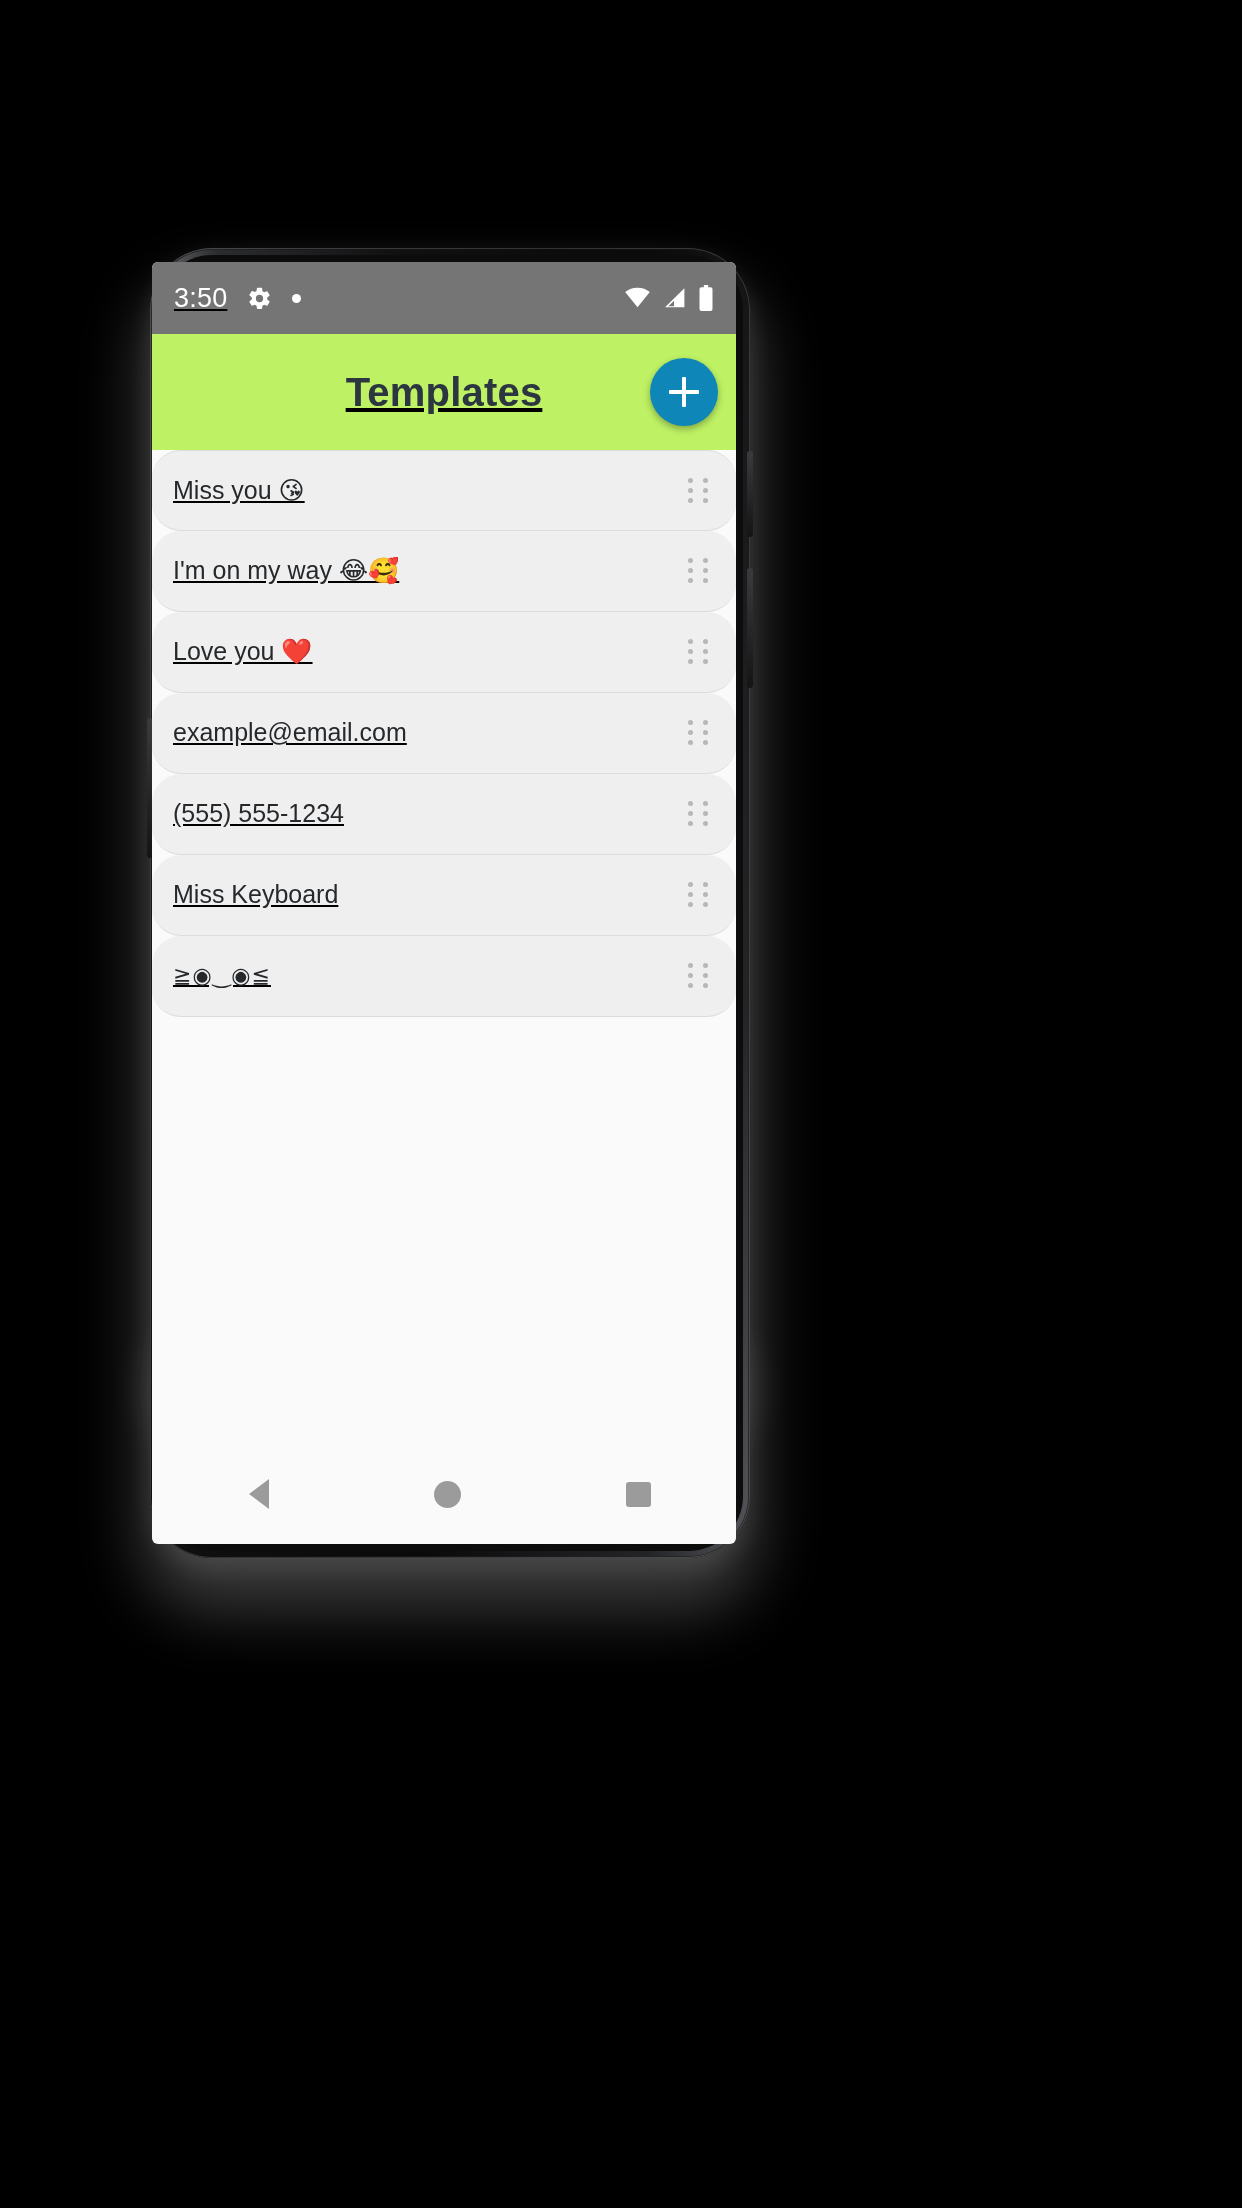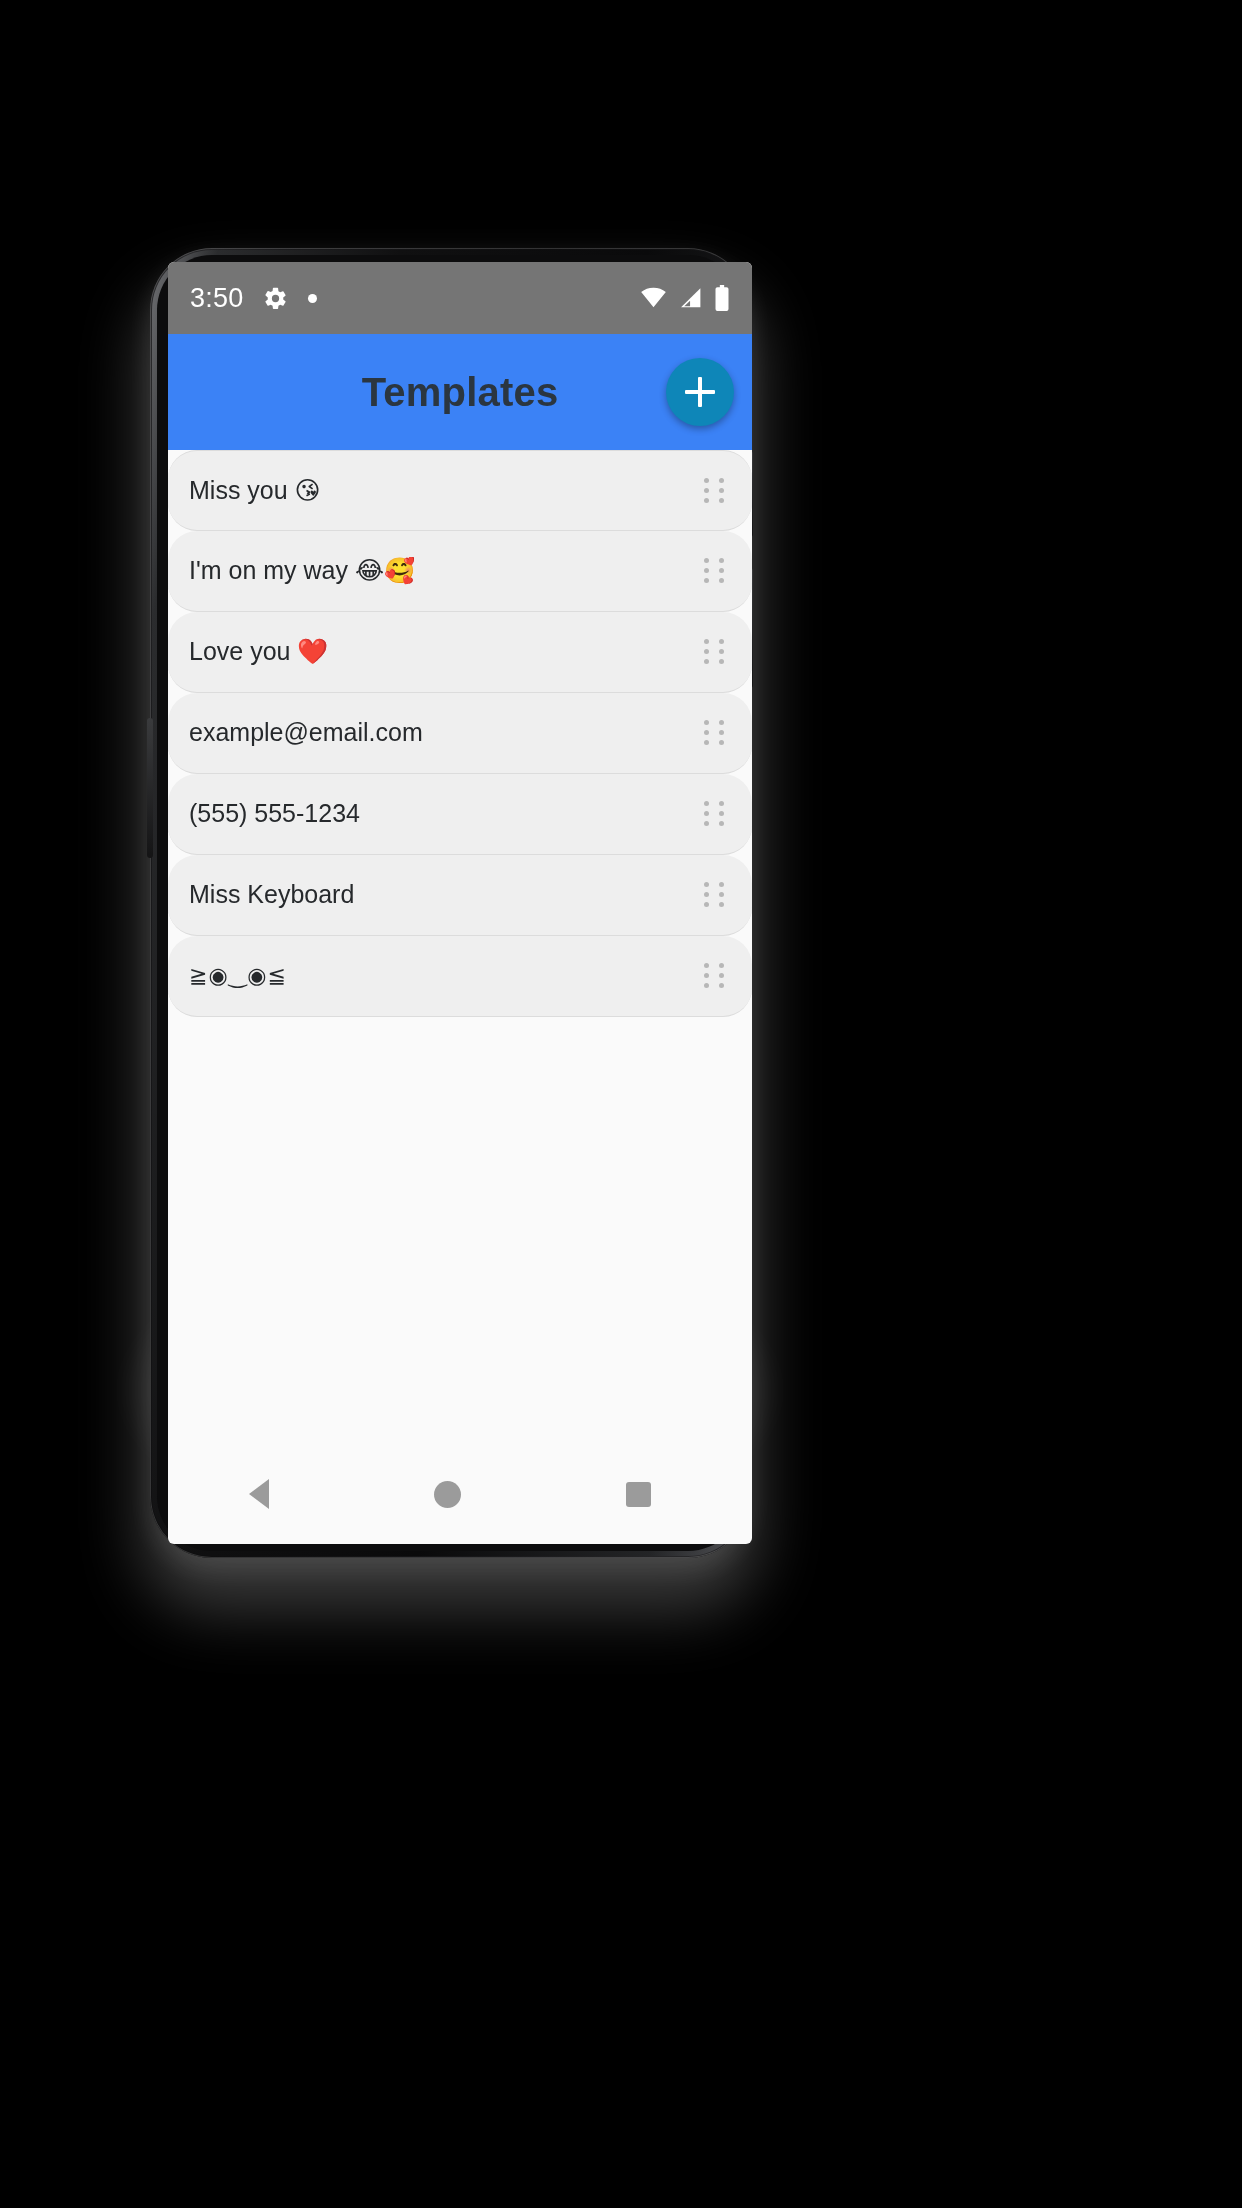--- a/index.html
+++ b/index.html
@@ -40,39 +40,39 @@
   }
 
   
   .btn-side{position:absolute;background:linear-gradient(180deg,#3a3b3d,#141415);border-radius:3px;}
   .btn-power{right:-3px;top:203px;width:6px;height:86px;}
   .btn-vol{right:-3px;top:320px;width:6px;height:120px;}
   .btn-left{left:-3px;top:470px;width:6px;height:140px;}
 
   
   .screen{
-    position:absolute;left:168px;top:262px;width:584px;height:1282px;
-    background:#fafafa;overflow:hidden;border-radius:6px;
+    position:absolute;left:152px;top:262px;width:584px;height:1282px;
+    background:#fafafa;overflow:hidden;border-radius:6px;text-decoration:underline;
   }
 
   
   .statusbar{
     height:72px;background:#757575;display:flex;align-items:center;
     padding:0 22px 0 22px;box-sizing:border-box;color:#fff;
   }
   .sb-left{display:flex;align-items:center;gap:20px;flex:1;}
   .sb-time{font-size:27px;font-weight:400;letter-spacing:.2px;line-height:1;}
   .sb-gear{width:25px;height:25px;display:block;}
   .sb-dot{width:9px;height:9px;border-radius:50%;background:#fff;display:block;}
   .sb-right{display:flex;align-items:center;gap:11px;}
   .sb-ico{display:block;}
 
   
   .appbar{
-    position:relative;height:116px;background:#3b82f6;
+    position:relative;height:116px;background:#bef264;
     display:flex;align-items:center;justify-content:center;text-align:right;
   }
   .appbar-title{
     font-size:40px;font-weight:bold;color:#2b3640;letter-spacing:.2px;
   }
   .fab{
     position:absolute;right:18px;top:24px;width:68px;height:68px;border-radius:50%;
     background:#0e86b8;display:flex;align-items:center;justify-content:center;
     box-shadow:0 3px 7px rgba(0,0,0,0.32);
   }

